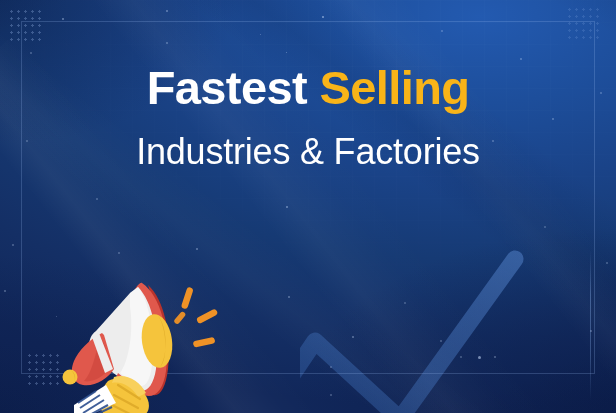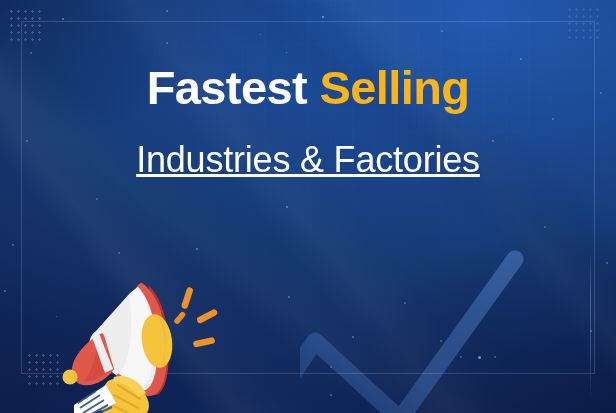--- a/index.html
+++ b/index.html
@@ -163,21 +163,21 @@
   .line1 .accent { color: #f9b418; }
   .line2, .line3 {
     font-size: 36px;
     line-height: 55px;
     font-weight: 400;
     letter-spacing: -0.2px;
     color: #ffffff;
     white-space: nowrap;
   }
   .line2 { margin-top: 2px; }
-  .line3 { margin-top: 16px; text-decoration: underline; }
+  .line3 { margin-top: 8px; }
 
   
   .megaphone {
     position: absolute;
     left: 56px;
     bottom: -4px;
     width: 190px;
     height: 140px;
     z-index: 4;
     pointer-events: none;

